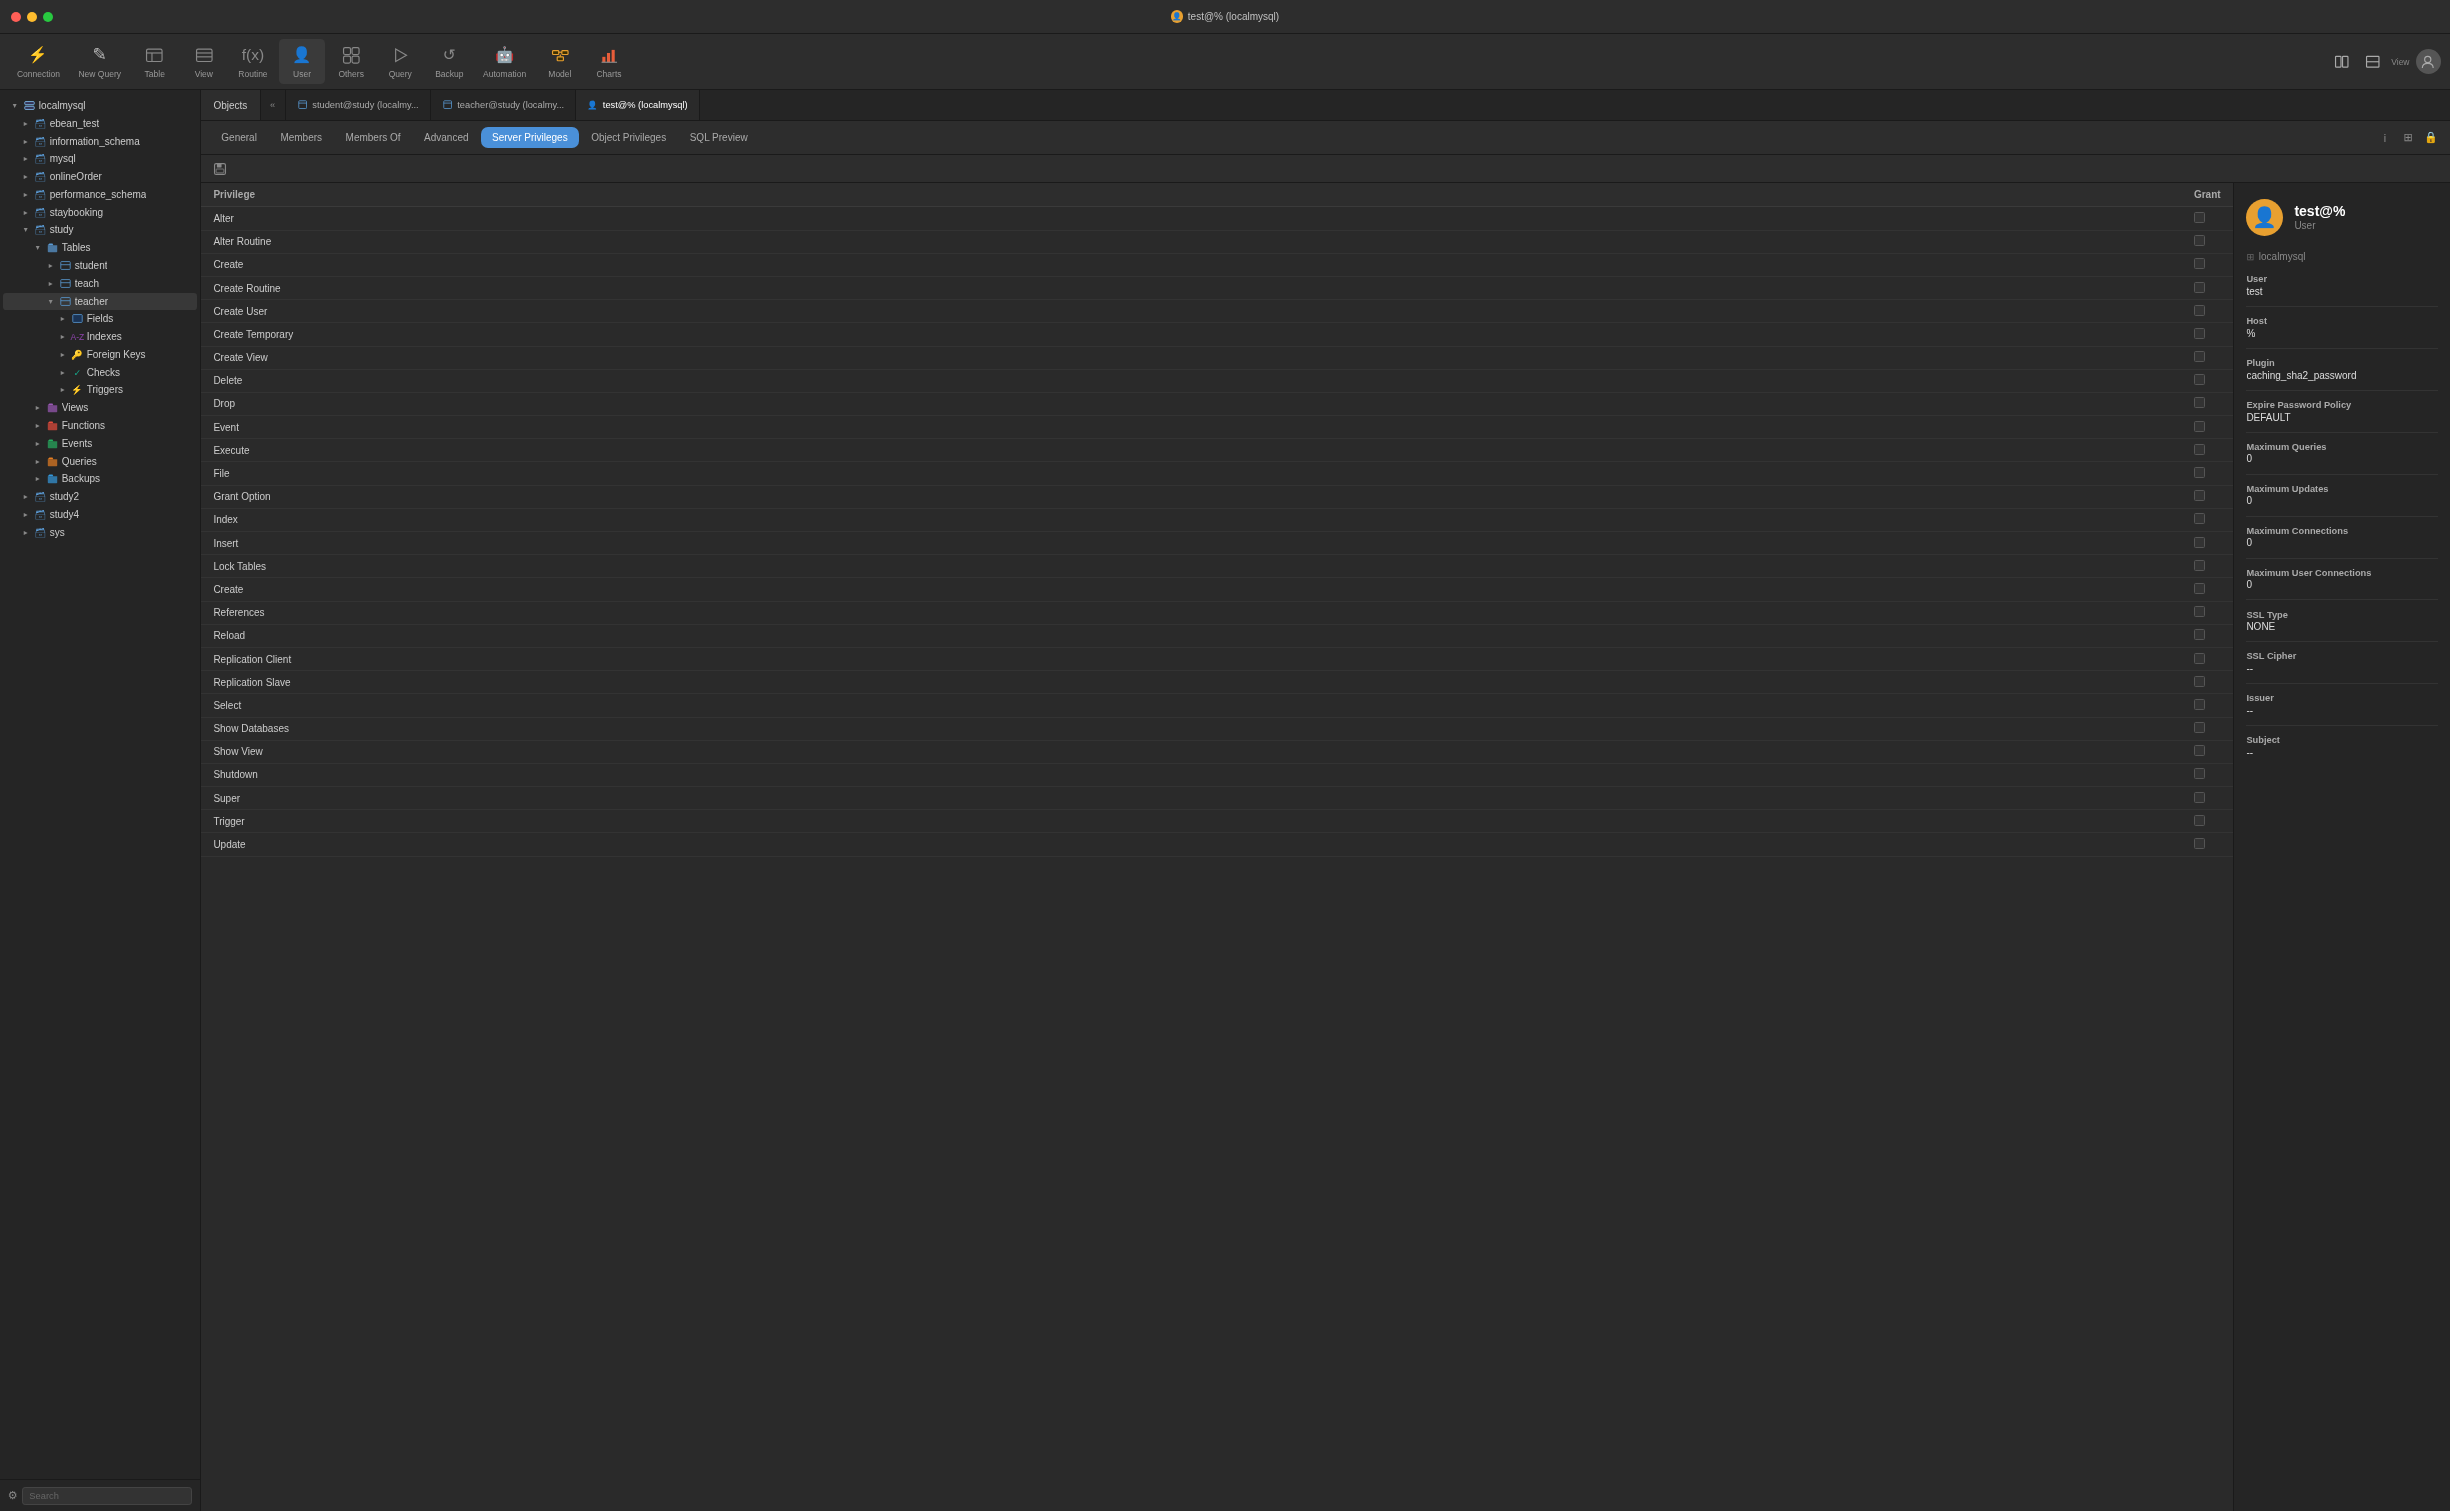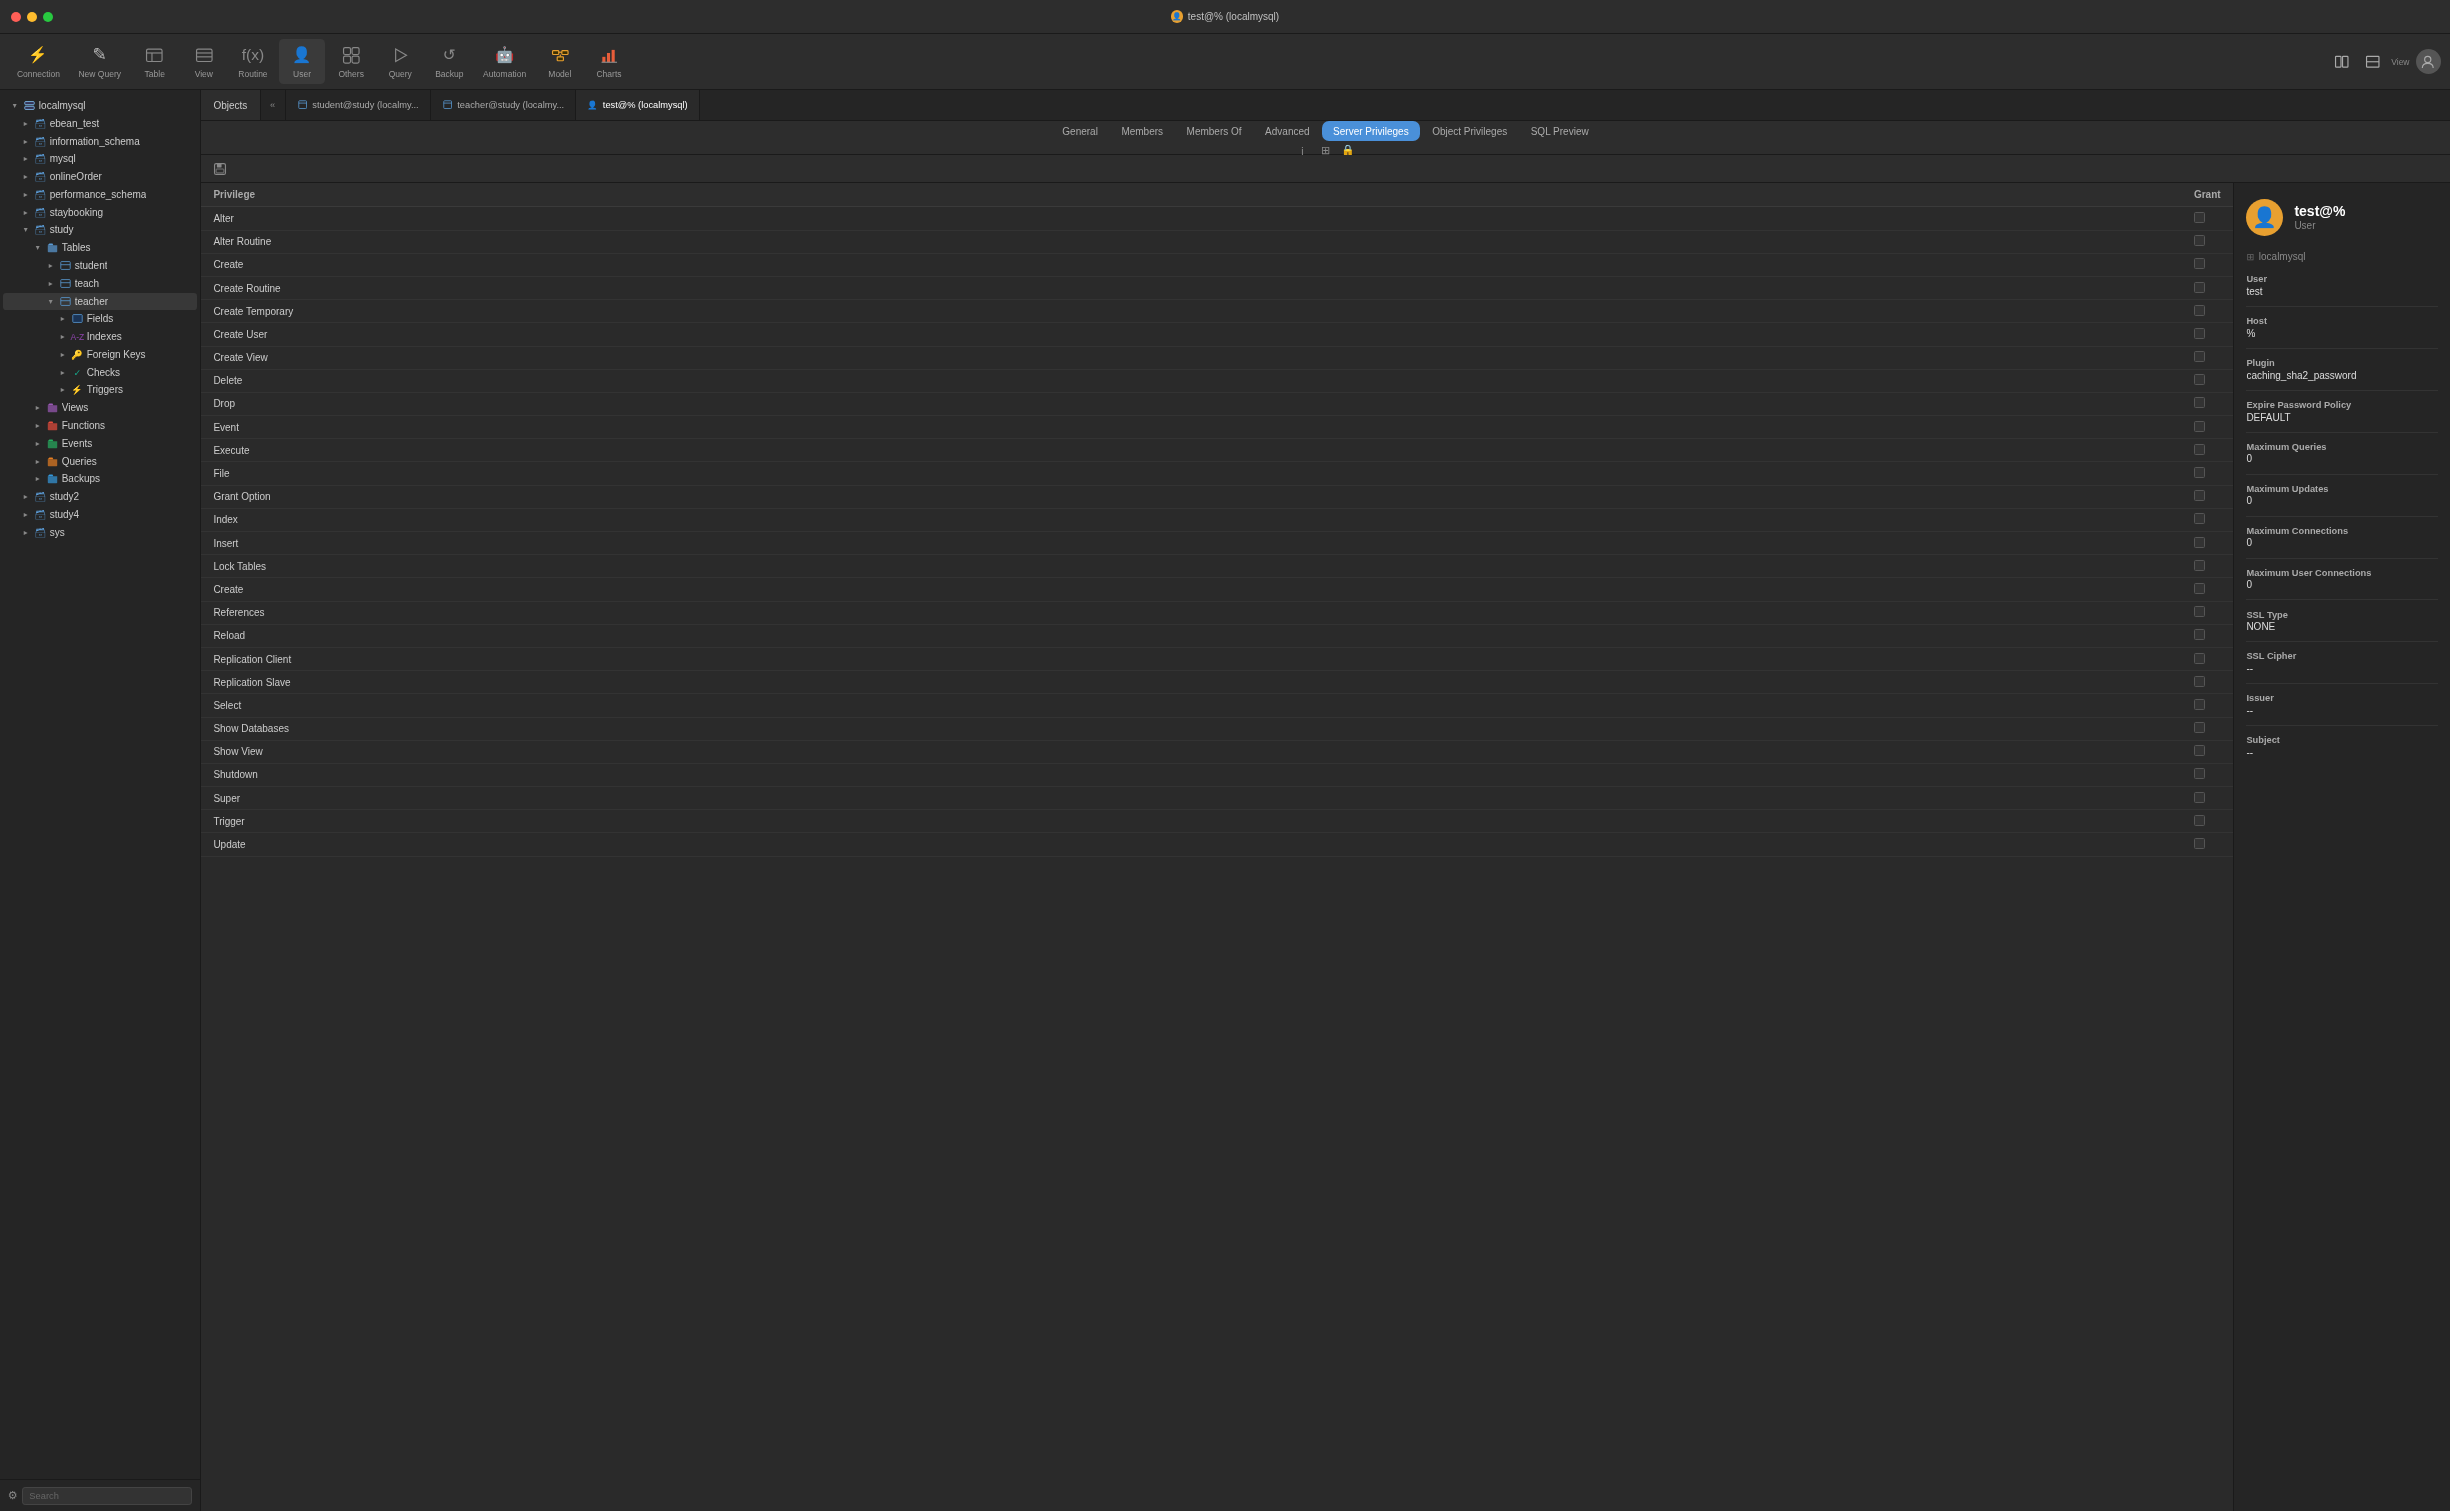--- a/index.html
+++ b/index.html
@@ -294,21 +294,20 @@
     
     .sub-tabs-bar {
       display: flex;
       align-items: center;
       justify-content: space-between;
       background: #2d2d2d;
       border-bottom: 0.8px solid #1a1a1a;
       padding: 0 9.3px;
       flex-shrink: 0;
       height: 34px;
-      flex-direction: column;
     }
     .sub-tabs-left {
       display: flex;
       align-items: center;
       gap: 1.5px;
     }
     .sub-tab {
       padding: 4.6px 11px;
       font-size: 10px;
       color: #aaa;
@@ -923,27 +922,27 @@
       <span class="checkbox-display"></span>
     </td>
   </tr>
               <tr>
     <td>Create Routine</td>
     <td class="checkbox-cell">
       <span class="checkbox-display"></span>
     </td>
   </tr>
               <tr>
+    <td>Create User</td>
+    <td class="checkbox-cell">
+      <span class="checkbox-display"></span>
+    </td>
+  </tr>
+              <tr>
     <td>Create Temporary</td>
-    <td class="checkbox-cell">
-      <span class="checkbox-display"></span>
-    </td>
-  </tr>
-              <tr>
-    <td>Create User</td>
     <td class="checkbox-cell">
       <span class="checkbox-display"></span>
     </td>
   </tr>
               <tr>
     <td>Create View</td>
     <td class="checkbox-cell">
       <span class="checkbox-display"></span>
     </td>
   </tr>

